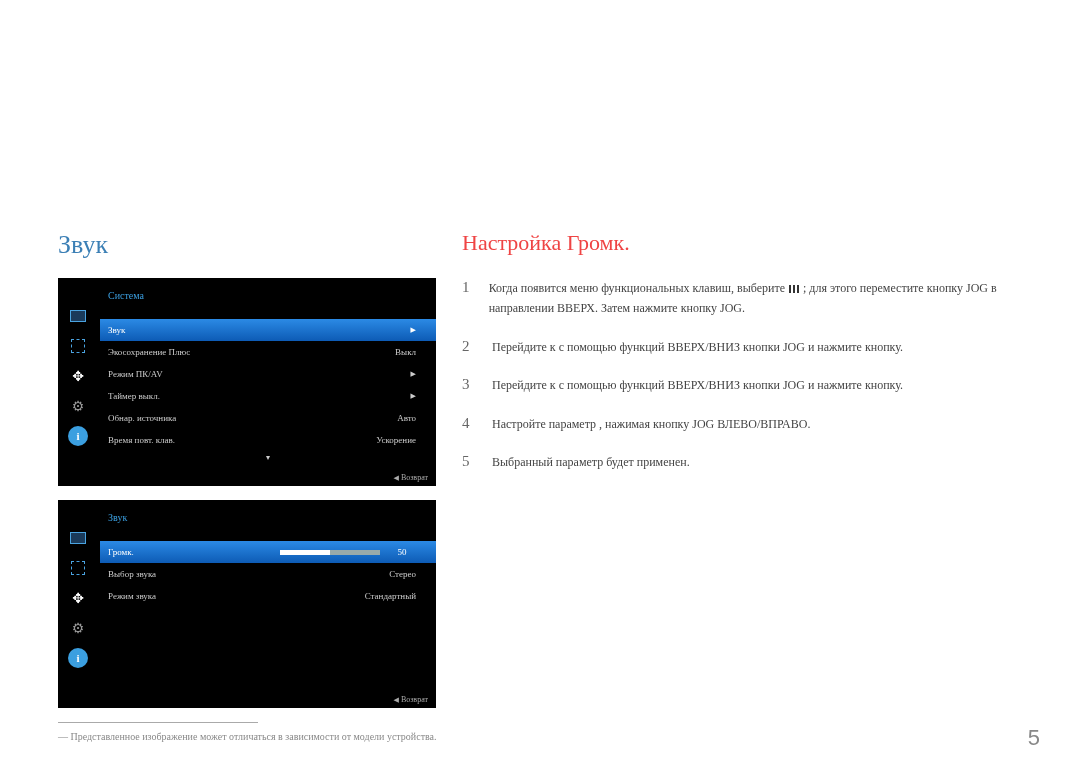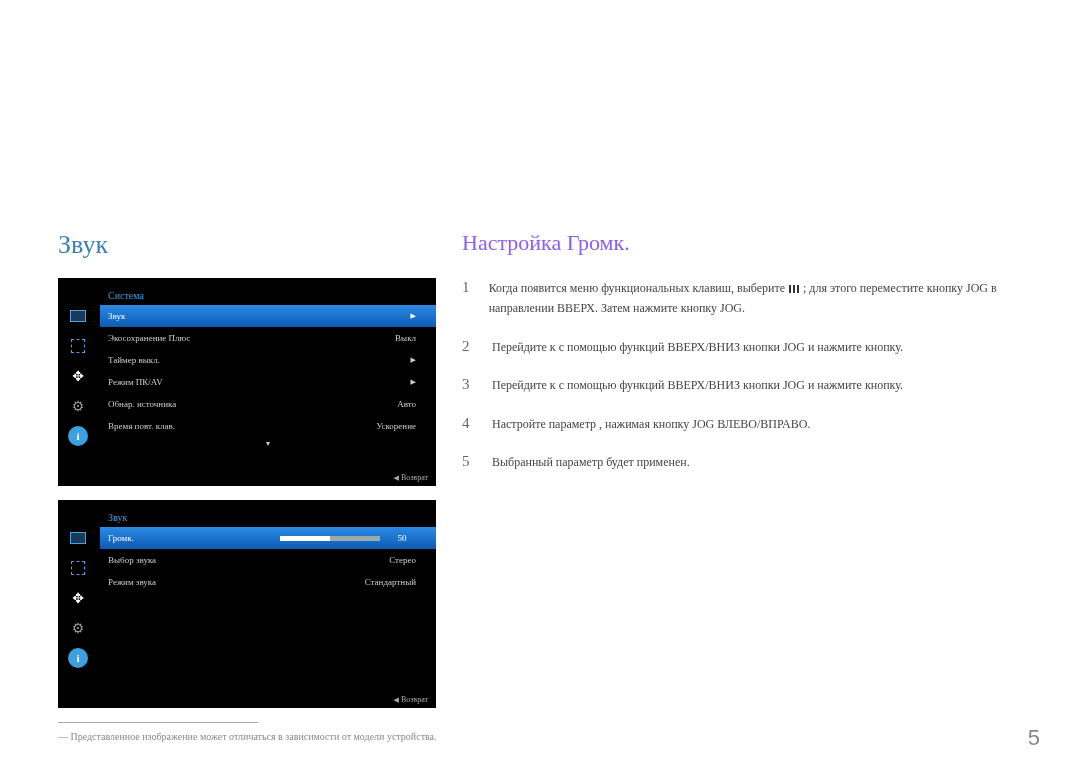--- a/index.html
+++ b/index.html
@@ -23,21 +23,21 @@
   .left-col { width: 380px; }
   .right-col { flex: 1; }
   .chapter-title {
     font-size: 26px;
     color: #3b7fb5;
     font-weight: 400;
     margin-bottom: 18px;
   }
   .section-title {
     font-size: 22px;
-    color: #8b5cf6;
+    color: #ef4444;
     font-weight: 400;
     margin-bottom: 22px;
   }
   .osd {
     background: #000;
     width: 378px;
     height: 208px;
     position: relative;
     margin-bottom: 14px;
     font-size: 9px;
@@ -82,21 +82,21 @@
   }
   .osd-body {
     position: absolute;
     left: 42px;
     top: 8px;
     right: 0;
   }
   .osd-title {
     color: #3b9fe0;
     font-size: 10px;
-    padding: 4px 8px 4px 8px;
+    padding: 4px 8px 18px 8px;
   }
   .osd-row {
     display: flex;
     justify-content: space-between;
     align-items: center;
     padding: 4px 20px 4px 8px;
     color: #ccc;
     font-size: 9px;
     height: 22px;
   }
@@ -217,25 +217,25 @@
         <div class="osd-title">Система</div>
         <div class="osd-row selected">
           <span>Звук</span>
           <span class="arrow">▶</span>
         </div>
         <div class="osd-row">
           <span>Экосохранение Плюс</span>
           <span>Выкл</span>
         </div>
         <div class="osd-row">
+          <span>Режим ПК/AV</span>
+          <span class="arrow">▶</span>
+        </div>
+        <div class="osd-row">
           <span>Таймер выкл.</span>
-          <span class="arrow">▶</span>
-        </div>
-        <div class="osd-row">
-          <span>Режим ПК/AV</span>
           <span class="arrow">▶</span>
         </div>
         <div class="osd-row">
           <span>Обнар. источника</span>
           <span>Авто</span>
         </div>
         <div class="osd-row">
           <span>Время повт. клав.</span>
           <span>Ускорение</span>
         </div>

